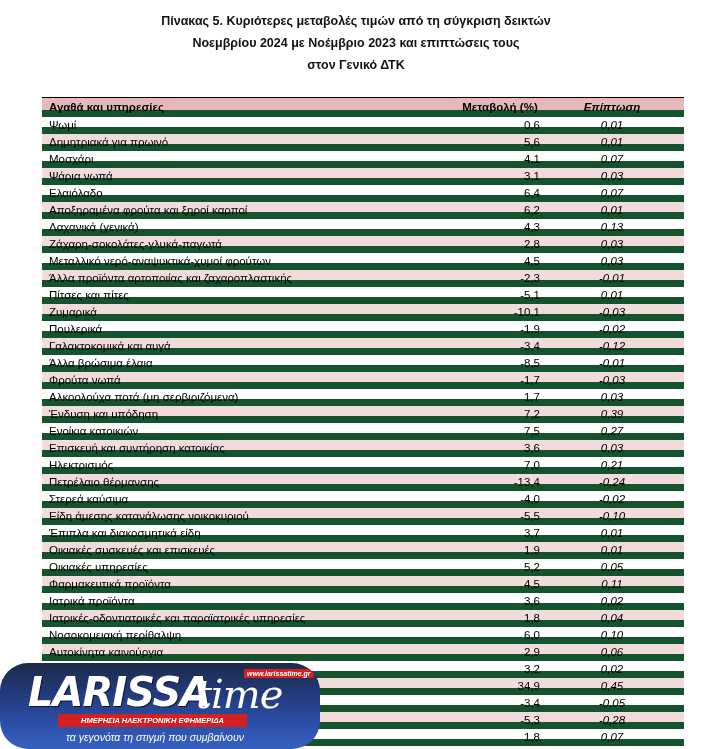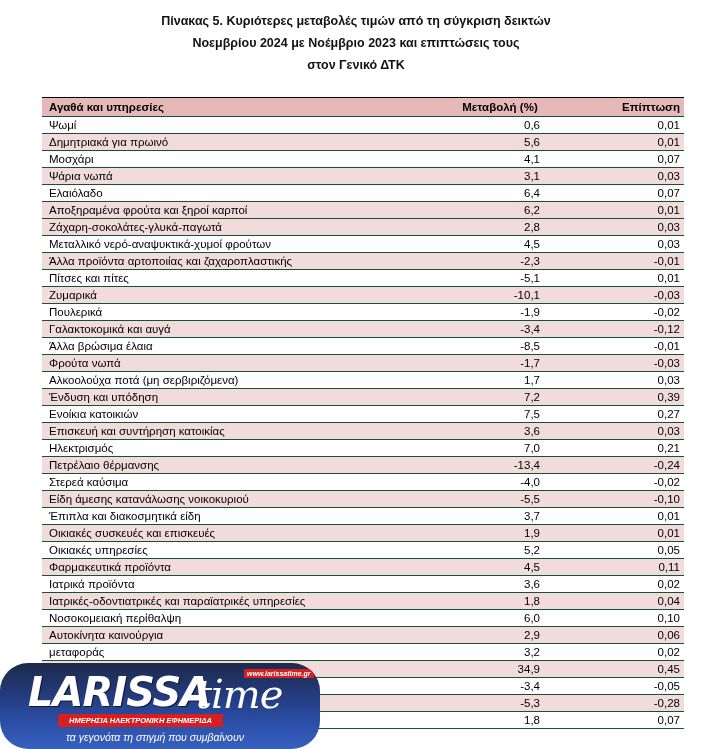--- a/index.html
+++ b/index.html
@@ -1,40 +1,40 @@
 <!DOCTYPE html>
 <html><head>
 <meta charset="utf-8">
 <style>
   html, body { margin: 0; padding: 0; background: #ffffff; }
   body { width: 712px; height: 749px; position: relative; overflow: hidden;
          font-family: "Liberation Sans", "DejaVu Sans", sans-serif; color: #000; }
   .title { position: absolute; left: 0; top: 10px; width: 712px; text-align: center;
            font-weight: bold; font-size: 12.5px; line-height: 22px; color: #111; }
   .tbl { position: absolute; left: 42px; top: 97px; width: 642px; }
-  .row { position: relative; height: 17px; border-bottom: 1px solid #14532d; box-sizing: border-box;
+  .row { position: relative; height: 17px; border-bottom: 7px solid #14532d; box-sizing: border-box;
          font-size: 11.5px; line-height: 16px; }
   .row.hdr { height: 20px; background: #e6b9b8; border-top: 1px solid #000; font-weight: bold;
              line-height: 19px; font-size: 11.5px; }
   .row.alt { background: #f2dcdb; }
   .c-name { position: absolute; left: 7px; top: 0; white-space: nowrap; }
   .c-chg { position: absolute; right: 144px; top: 0; width: 120px; text-align: right; }
-  .c-imp { position: absolute; right: 4px; top: 0; width: 120px; text-align: right; }
+  .c-imp { position: absolute; right: 12px; top: 0; width: 120px; text-align: center; font-style: italic; }
   .hdr .c-chg { right: 104px; width: 160px; text-align: center; }
   .logo { position: absolute; left: 0; top: 663px; width: 320px; height: 86px;
           background: linear-gradient(180deg, #1c2a4a 0%, #233a7a 35%, #2b4fa8 70%, #3761c0 100%); overflow: hidden; border-radius: 28px; }
   .logo-main { position: absolute; left: 28px; top: 6px; font-family: "DejaVu Sans", sans-serif;
                font-weight: bold; font-style: italic; font-size: 40px; color: #ffffff; letter-spacing: -1px;
                text-shadow: 1px 1px 0 #0b1530; }
   .logo-time { position: absolute; left: 196px; top: 8px; font-family: "DejaVu Serif", serif; font-style: italic;
                font-size: 40px; color: #ffffff; letter-spacing: -1px; }
   .logo-url { position: absolute; left: 244px; top: 6px; background: #d42020; color: #fff; font-size: 7px;
               font-weight: bold; font-style: italic; padding: 1px 3px; }
   .logo-red { position: absolute; left: 58px; top: 51px; background: #d42020; color: #fff; font-size: 7.5px;
-              font-weight: bold; font-style: italic; padding: 2px 11px; white-space: nowrap; }
+              font-weight: bold; font-style: italic; padding: 2px 23px; white-space: nowrap; }
   .logo-slogan { position: absolute; left: 0; top: 68px; width: 310px; text-align: center; color: #ffffff;
                  font-size: 10.5px; font-style: italic; }
 </style>
 </head>
 <body>
 
 <div class="title">
   <div>Πίνακας  5. Κυριότερες μεταβολές τιμών από τη σύγκριση δεικτών</div>
   <div>Νοεμβρίου 2024 με Νοέμβριο 2023 και επιπτώσεις τους</div>
   <div>στον Γενικό ΔΤΚ</div>
@@ -70,20 +70,25 @@
       <div class="row">
         <span class="c-name">Ελαιόλαδο</span>
         <span class="c-chg">6,4</span>
         <span class="c-imp">0,07</span>
       </div>
       <div class="row alt">
         <span class="c-name">Αποξηραμένα φρούτα και ξηροί καρποί</span>
         <span class="c-chg">6,2</span>
         <span class="c-imp">0,01</span>
       </div>
+      <div class="row">
+        <span class="c-name">Λαχανικά (γενικά)</span>
+        <span class="c-chg">4,3</span>
+        <span class="c-imp">0,13</span>
+      </div>
       <div class="row alt">
         <span class="c-name">Ζάχαρη-σοκολάτες-γλυκά-παγωτά</span>
         <span class="c-chg">2,8</span>
         <span class="c-imp">0,03</span>
       </div>
       <div class="row">
         <span class="c-name">Μεταλλικό νερό-αναψυκτικά-χυμοί φρούτων</span>
         <span class="c-chg">4,5</span>
         <span class="c-imp">0,03</span>
       </div>

